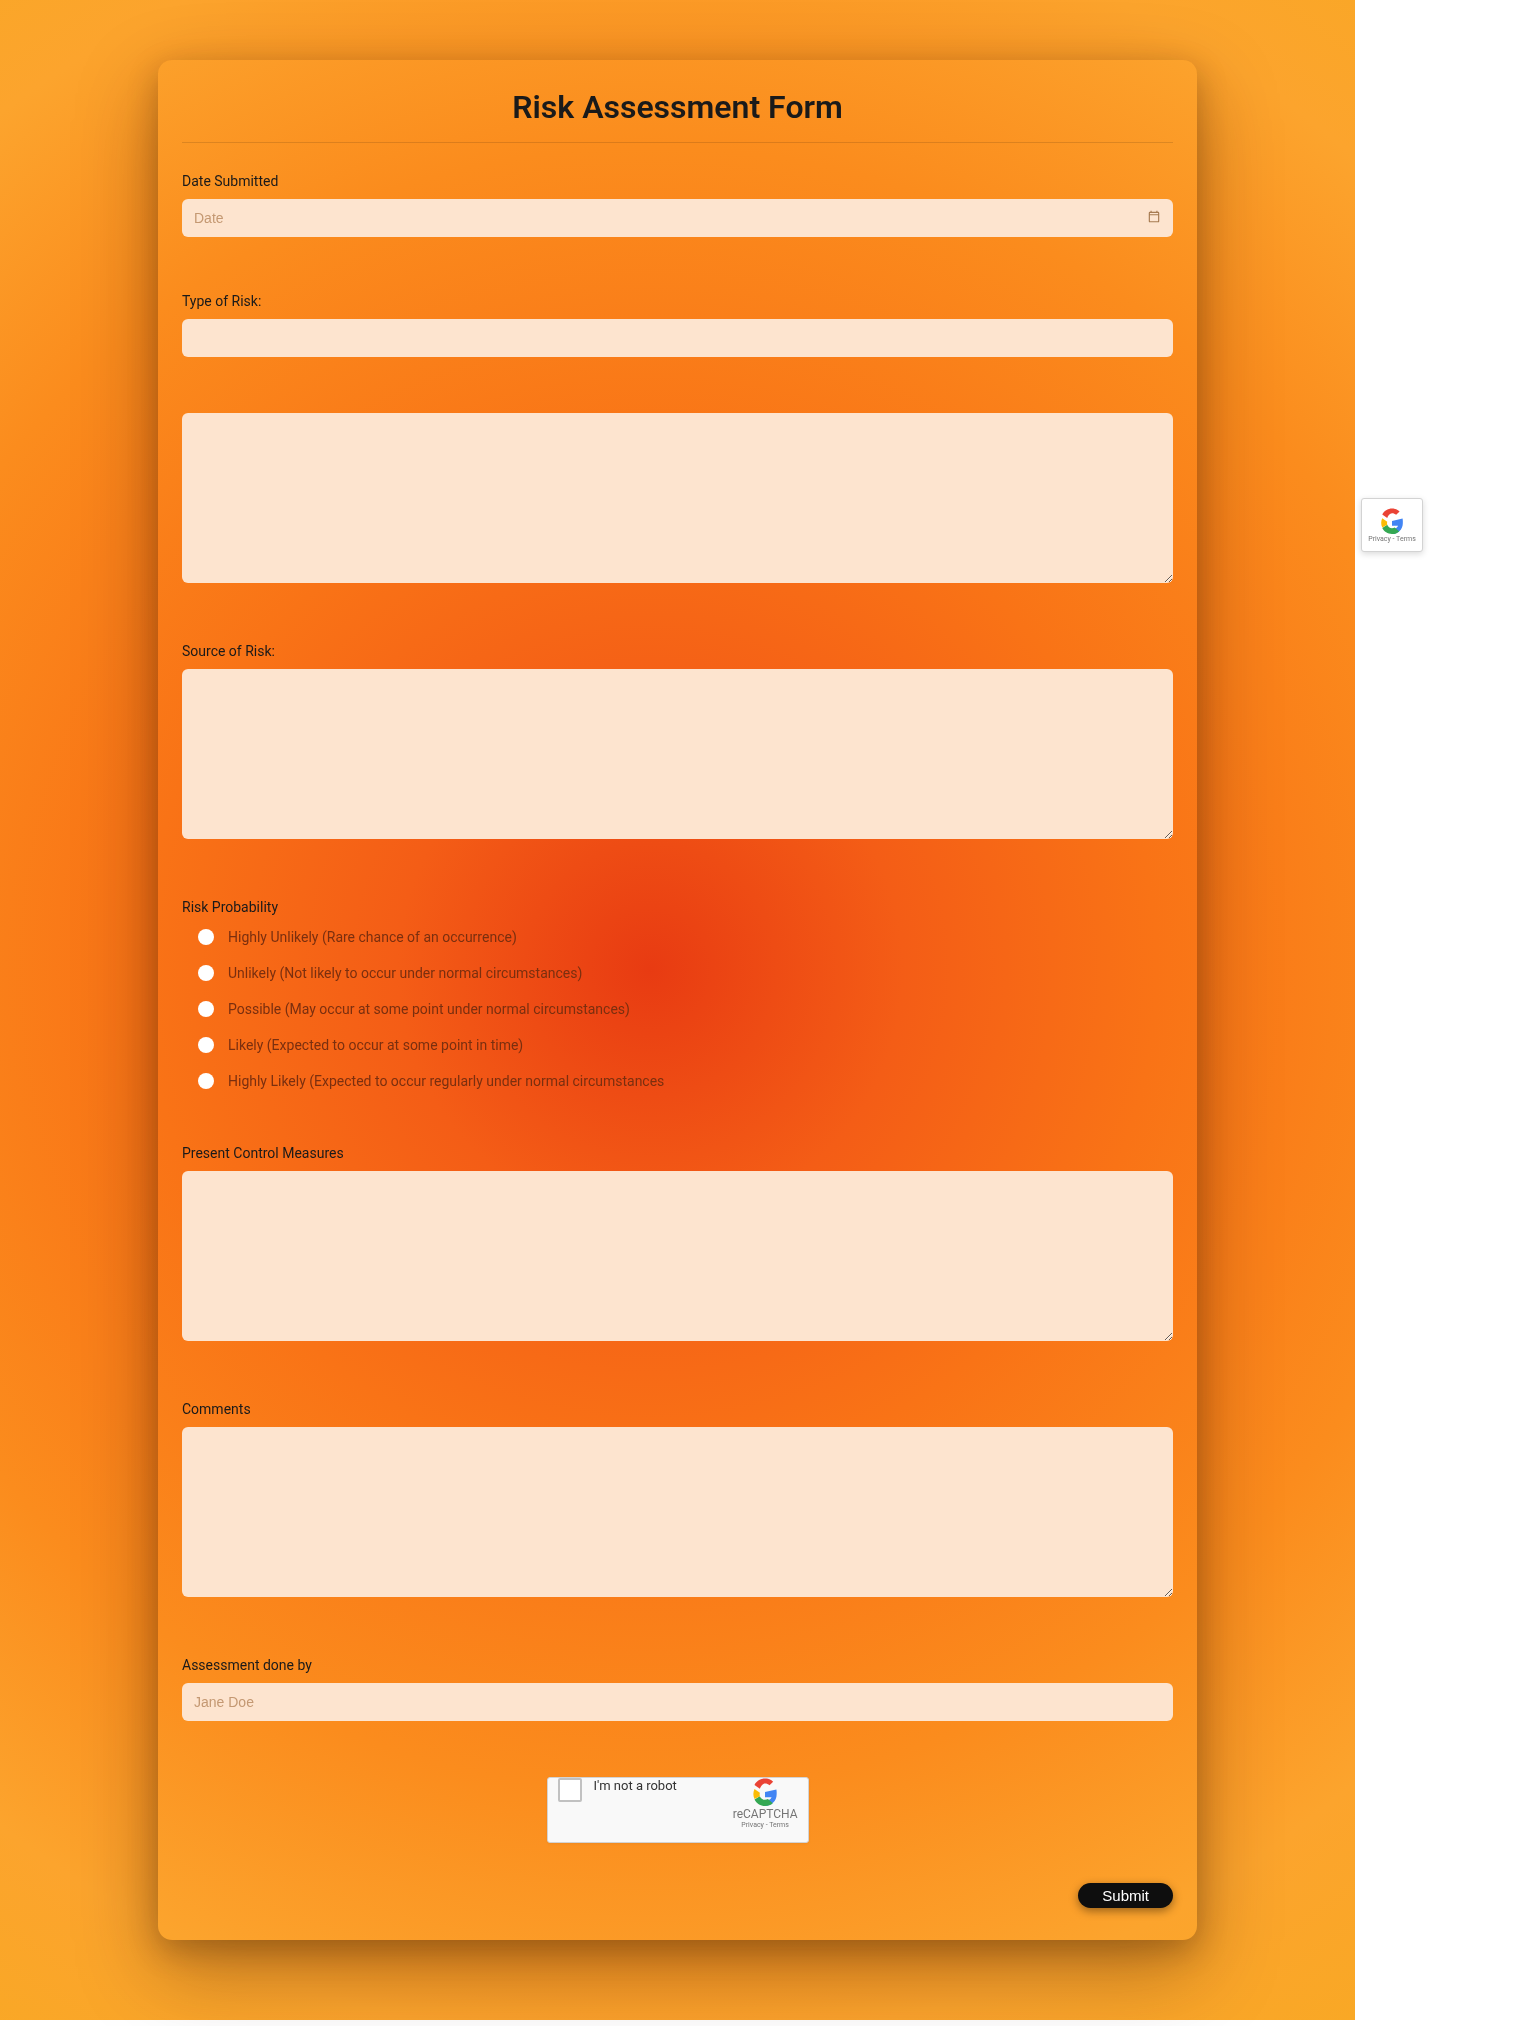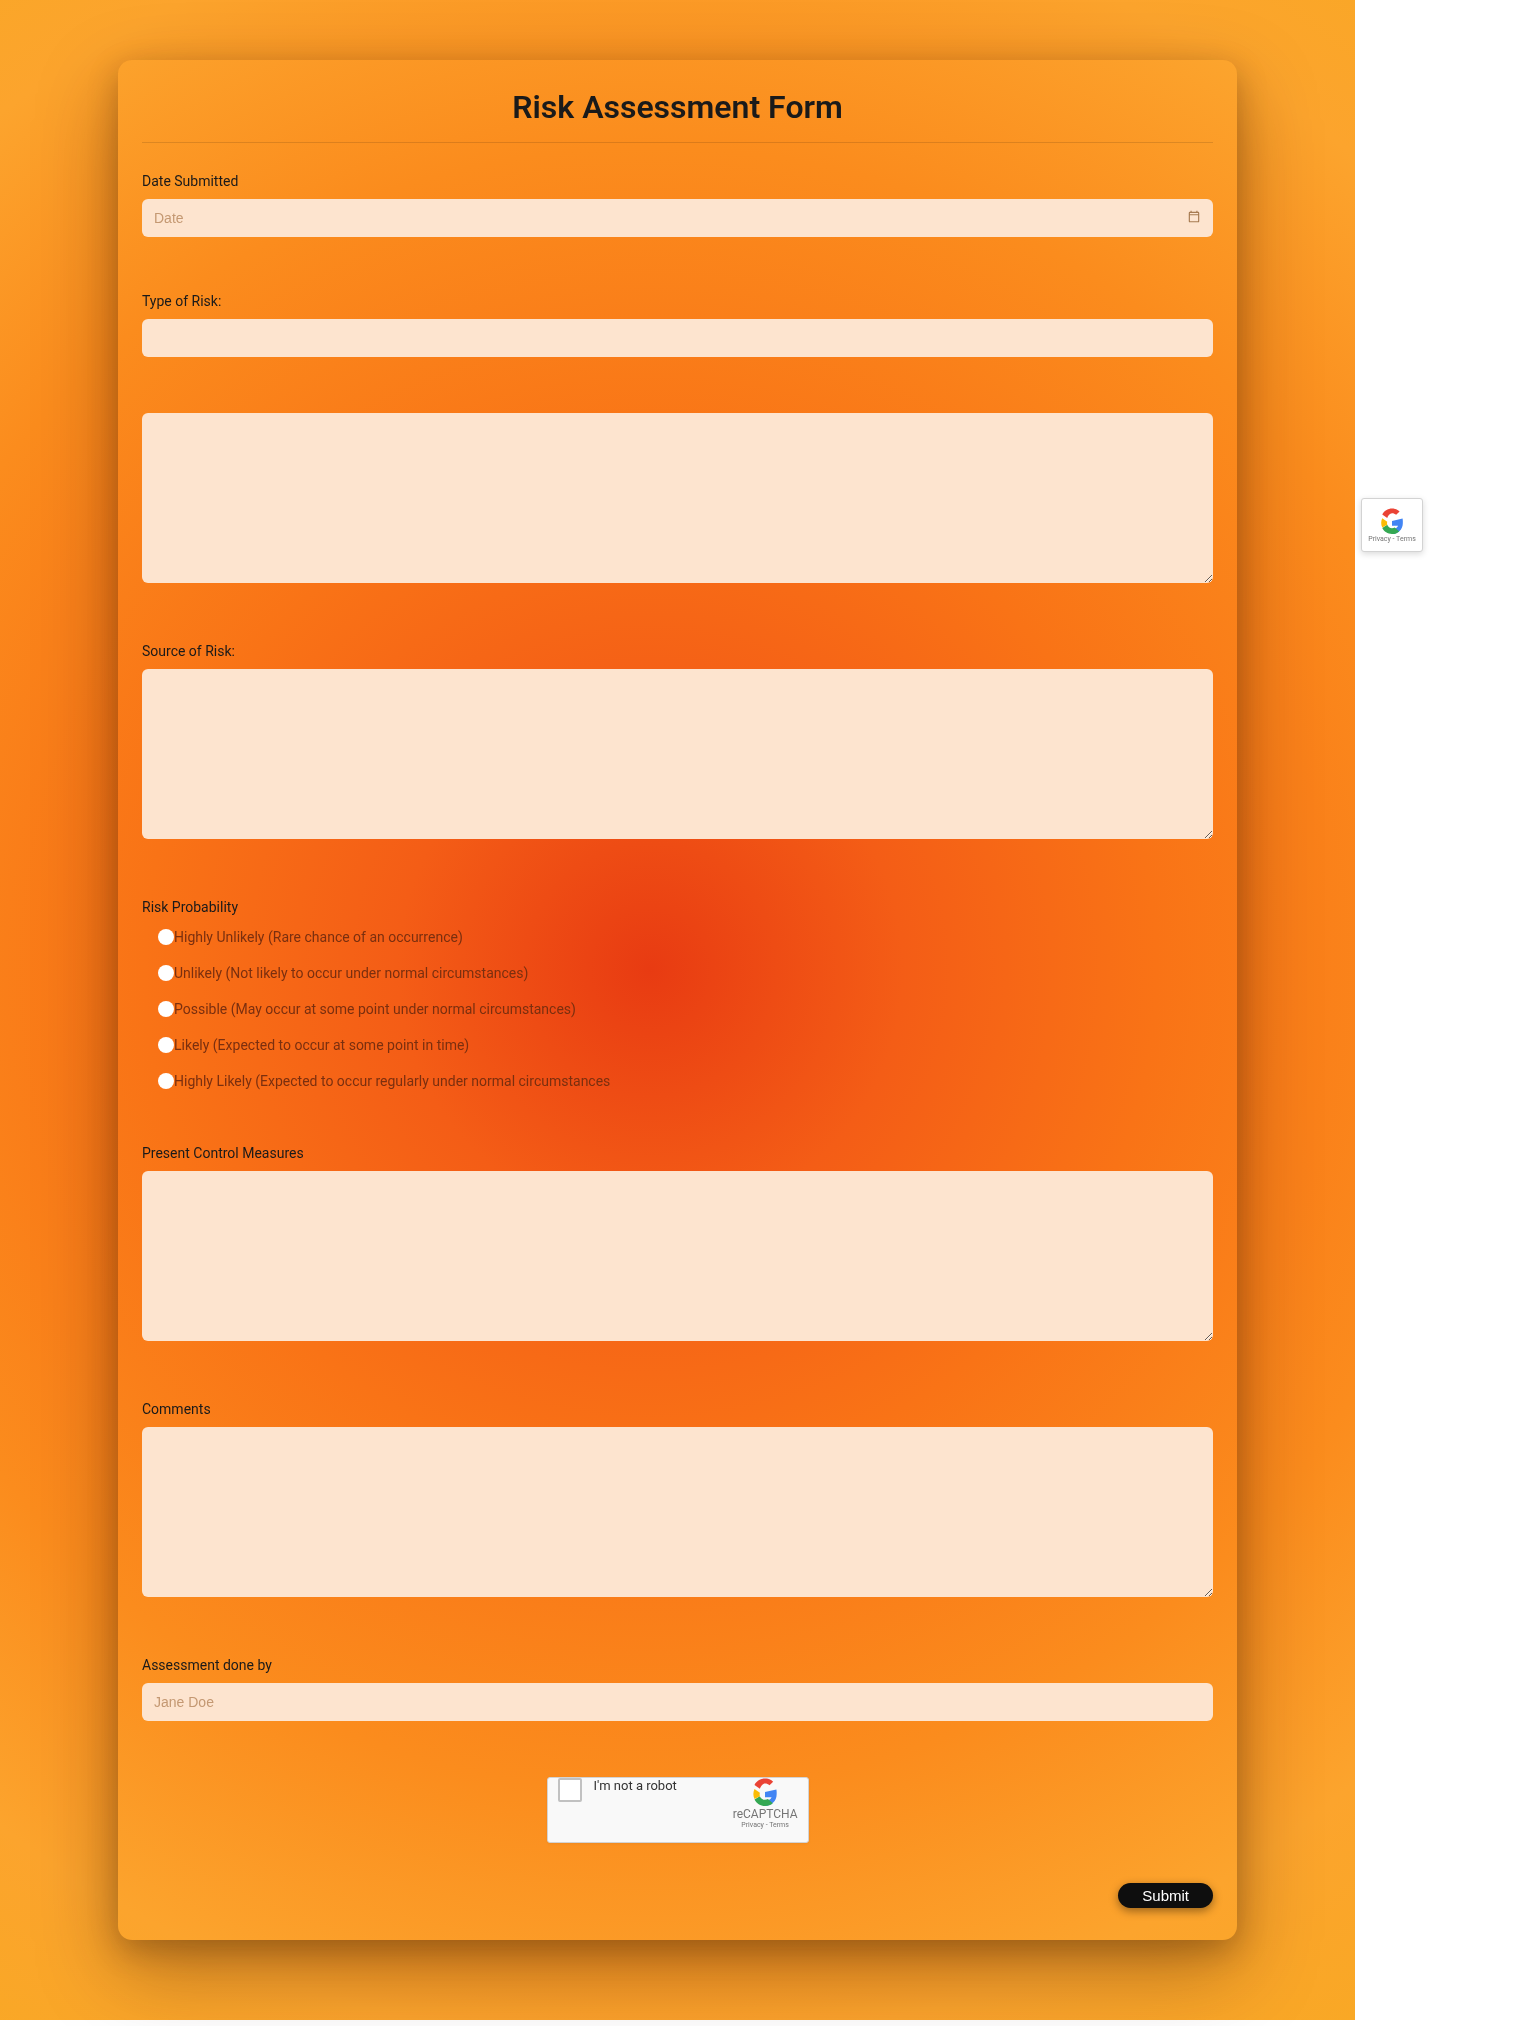--- a/index.html
+++ b/index.html
@@ -15,21 +15,21 @@
   }
 
   .page-wrapper {
     width: 1355px;
     position: relative;
     background: radial-gradient(circle at 48% 48%, #e83b12 0%, #f45d16 20%, #f97316 40%, #fb8c1d 65%, #fca42d 85%, #f9a825 100%);
     padding: 60px 0 80px 0;
   }
 
   .form-container {
-    width: 1119px;
+    width: 1039px;
     margin: 0 auto;
     background: transparent;
     border-radius: 14px;
     padding: 28px 24px 32px 24px;
     box-shadow: 0 30px 80px rgba(50,20,0,0.35), 0 10px 30px rgba(50,20,0,0.25);
   }
 
   .form-title {
     font-size: 32px;
     font-weight: 600;
@@ -108,20 +108,21 @@
   }
 
   
   .radio-group {
     margin-top: 14px;
   }
 
   .radio-option {
     display: flex;
     align-items: flex-end;
+    gap: 14px;
     margin-bottom: 20px;
     cursor: pointer;
     padding-left: 16px;
   }
 
   .radio-input {
     appearance: none;
     -webkit-appearance: none;
     width: 16px;
     height: 16px;

